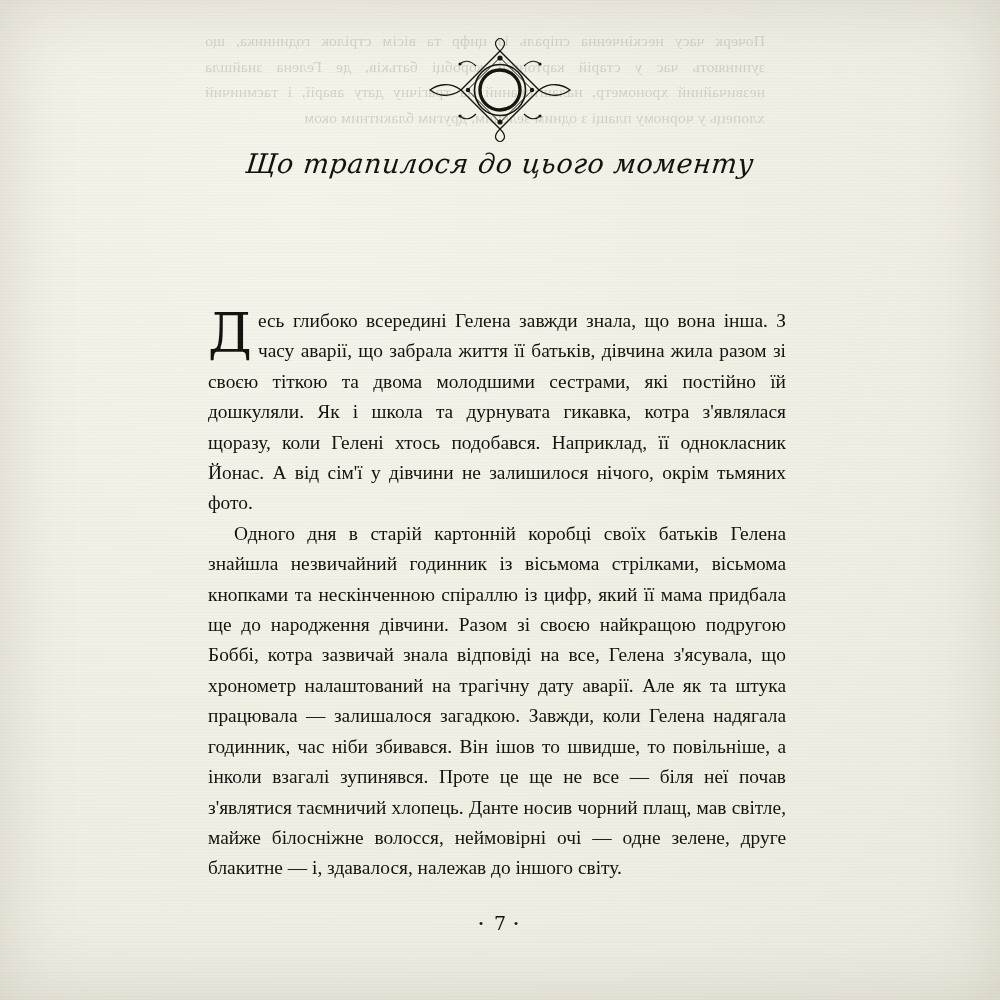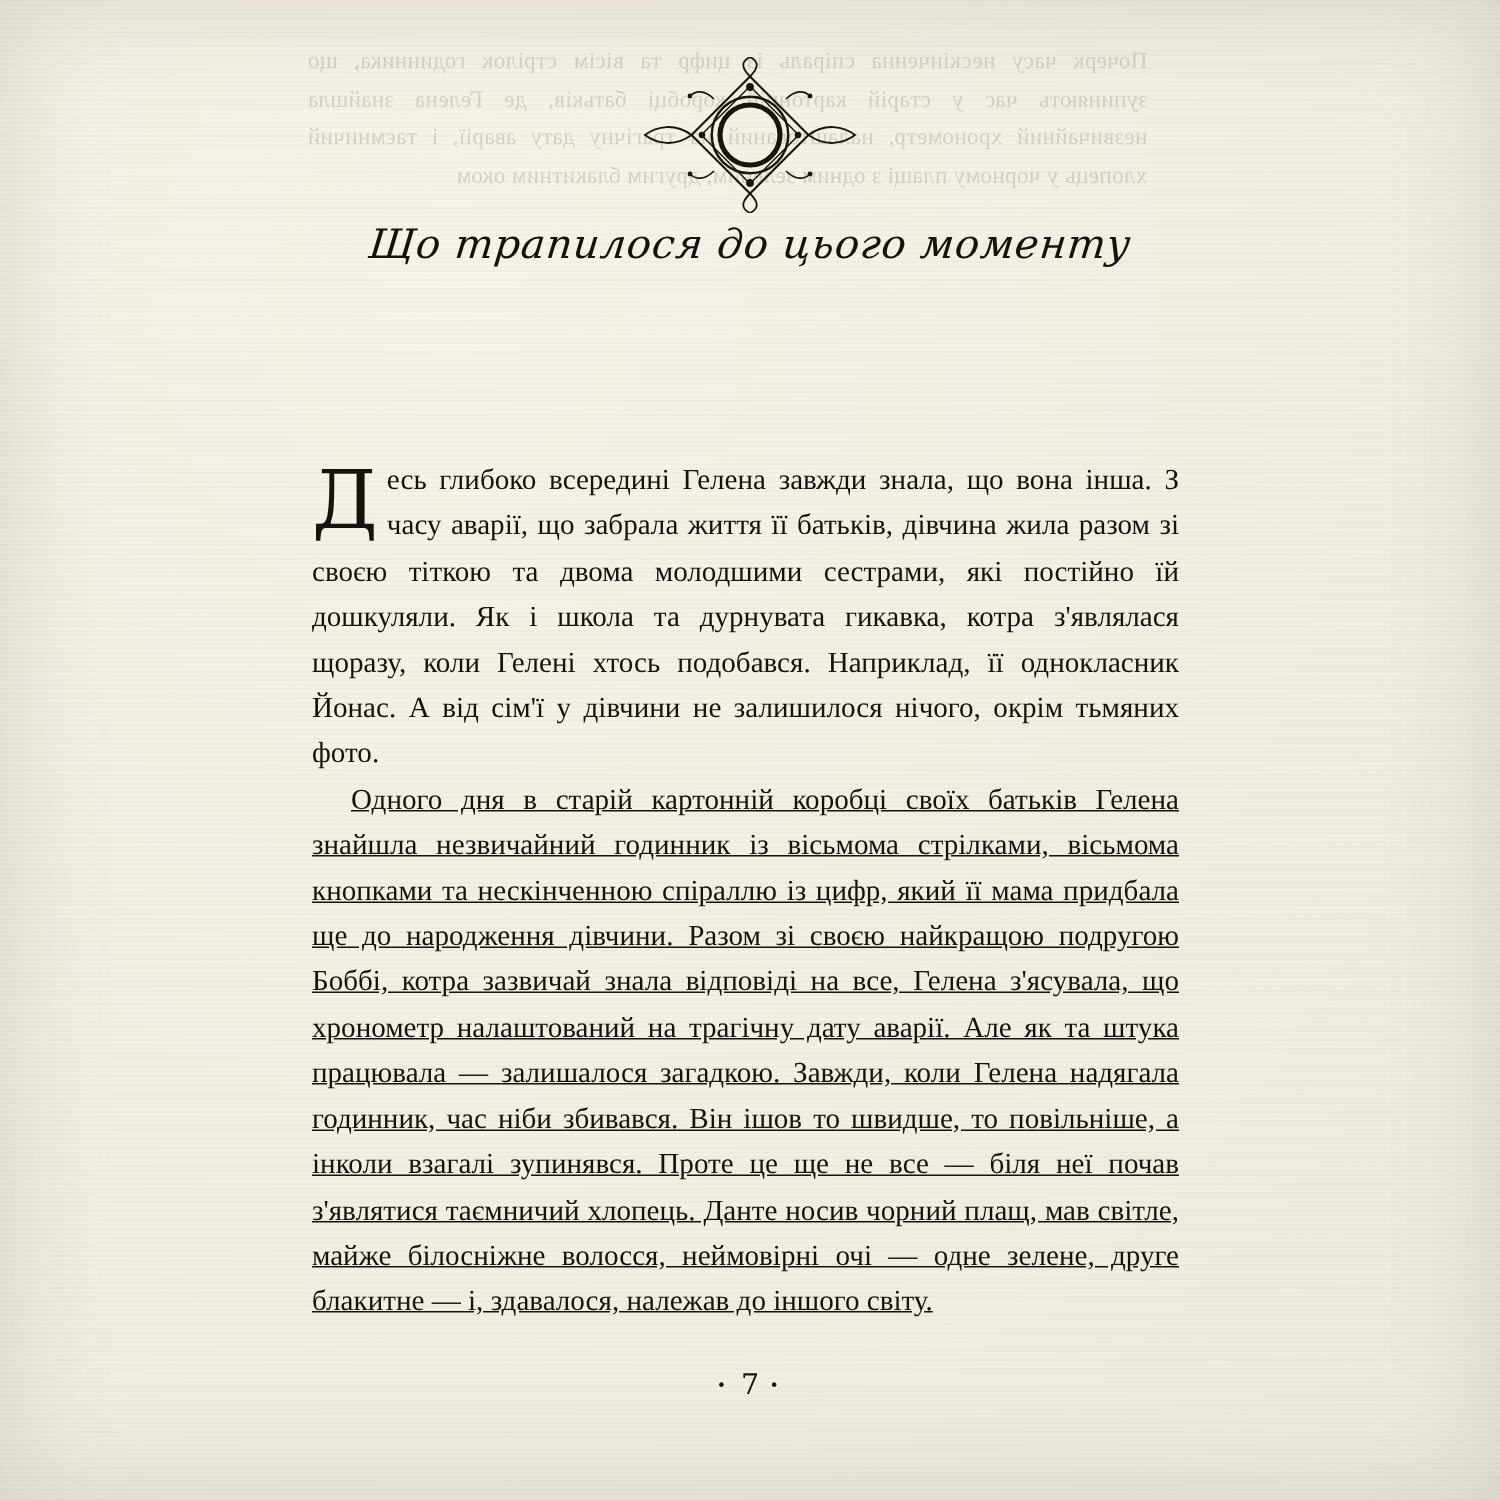--- a/index.html
+++ b/index.html
@@ -90,21 +90,20 @@
     line-height: 30.4px;
     text-align: justify;
     text-justify: inter-word;
     hyphens: manual;
   }
   .body-text p {
     margin: 0;
   }
   .body-text p + p {
     text-indent: 26px;
-    text-decoration: underline;
   }
 
   
   .dropcap {
     float: left;
     font-family: "DejaVu Serif", serif;
     font-size: 54px;
     line-height: 48px;
     padding: 4px 6px 0 0;
     color: #15130f;

